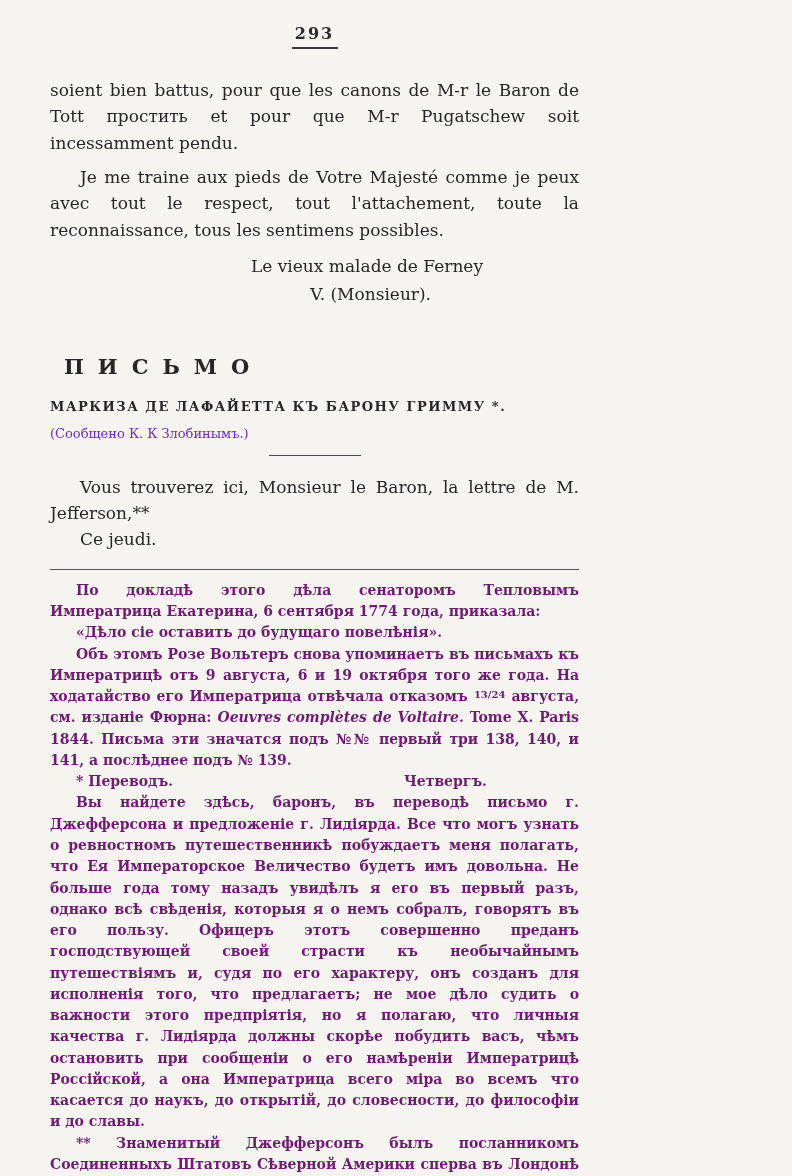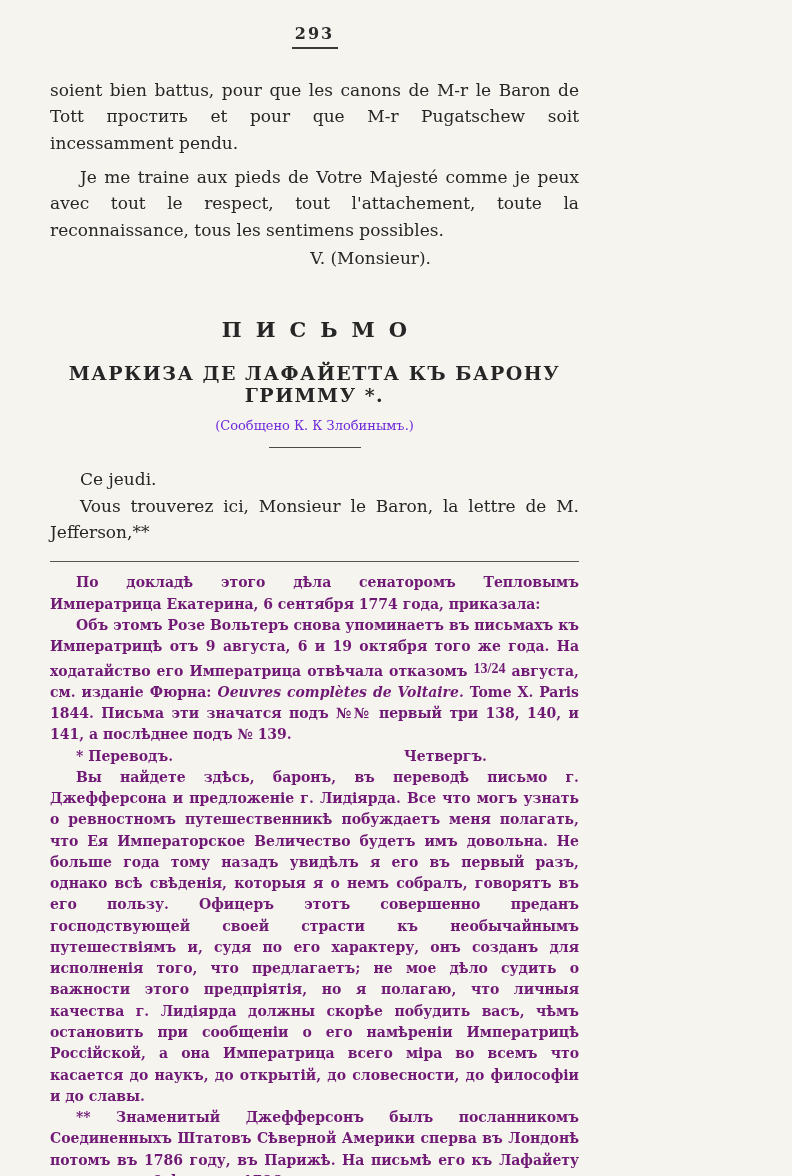--- a/index.html
+++ b/index.html
@@ -25,27 +25,27 @@
   .main p { margin: 0; }
   .para { text-indent: 30px; }
   .noindent { text-indent: 0; }
   .vblock { margin-top: 28px; }
 
   .sig { text-align: right; text-indent: 0 !important; }
   .sig1 { padding-right: 96px; margin-top: 10px !important; }
   .sig2 { padding-right: 148px; margin-top: 2px !important; }
 
   
-  .heading { text-align: center; margin-top: 46px; }
+  .heading { text-align: left; margin-top: 46px; }
   .title {
     font-size: 21px; font-weight: bold; margin: 0;
     letter-spacing: 14px; padding-left: 14px;
   }
   .subtitle {
-    font-size: 19px; font-weight: bold; margin: 20px 0 0 0;
+    font-size: 13px; font-weight: bold; margin: 20px 0 0 0;
     letter-spacing: 1.5px;
   }
   .byline { font-size: 13px; margin-top: 12px; color: #6d28d9; }
   .ornament-rule { width: 92px; border-top: 1.5px solid #4a4a4a; margin: 14px auto 0 auto; }
 
   .letter-body { margin-top: 18px; }
 
   
   .fn-rule { border-top: 1px solid #555; margin-top: 16px; }
 
@@ -55,55 +55,57 @@
     font-size: 14px; line-height: 1.52;
     font-weight: 600;
     color: #701a75;
     text-align: justify;
   }
   .footnotes p { margin: 0; }
   .fpara { text-indent: 26px; }
   .fline { display: flex; justify-content: space-between; align-items: baseline; }
   .flabel { padding-left: 26px; }
   .fdate { margin-right: 92px; }
-  .frac { font-size: 14px; vertical-align: 3px; letter-spacing: 0; font-family: Liberation Serif, serif; }
+  .frac { font-size: 10px; vertical-align: 3px; letter-spacing: 0; }
   .it { font-style: italic; }
 </style>
 </head>
 <body>
 
 <div class="page">
 
   <div>
     <div class="pageno">293</div>
     <div class="pageno-rule"></div>
   </div>
 
   <section class="main vblock">
     <p class="noindent">soient bien battus, pour que les canons de M-r le Baron de Tott простить et pour que M-r Pugatschew soit incessamment pendu.</p>
     <p class="para" style="margin-top:8px">Je me traine aux pieds de Votre Majesté comme je peux avec tout le respect, tout l'attachement, toute la reconnaissance, tous les sentimens possibles.</p>
+    <p class="sig sig1">Le vieux malade de Ferney</p>
     <p class="sig sig2">V. (Monsieur).</p>
   </section>
 
   <section class="heading">
     <h1 class="title">ПИСЬМО</h1>
     <h2 class="subtitle">МАРКИЗА ДЕ ЛАФАЙЕТТА КЪ БАРОНУ ГРИММУ *.</h2>
     <div class="byline">(Сообщено К. К Злобинымъ.)</div>
     <div class="ornament-rule"></div>
   </section>
 
   <section class="main letter-body">
+    <p class="para">Vous trouverez ici, Monsieur le Baron, la lettre de M. Jefferson,**</p>
     <p class="para">Ce jeudi.</p>
-    <p class="para">Vous trouverez ici, Monsieur le Baron, la lettre de M. Jefferson,**</p>
   </section>
 
   <div class="fn-rule"></div>
 
   <section class="footnotes">
     <p class="fpara">По докладѣ этого дѣла сенаторомъ Тепловымъ Императрица Екатерина, 6 сентября 1774 года, приказала:</p>
+    <p class="fpara">«Дѣло сіе оставить до будущаго повелѣнія».</p>
     <p class="fpara"><span>Объ этомъ Розе Вольтеръ снова упоминаетъ въ письмахъ къ Императрицѣ отъ 9 августа, 6 и 19 октября того же года. На ходатайство его Императрица отвѣчала отказомъ </span><span class="frac">13/24</span><span> августа, см. изданіе Фюрна: </span><span class="it">Oeuvres complètes de Voltaire.</span><span> Tome X. Paris 1844. Письма эти значатся подъ №№ первый три 138, 140, и 141, а послѣднее подъ № 139.</span></p>
     <div class="fline">
       <span class="flabel">* Переводъ.</span>
       <span class="fdate">Четвергъ.</span>
     </div>
     <p class="fpara">Вы найдете здѣсь, баронъ, въ переводѣ письмо г. Джефферсона и предложеніе г. Лидіярда. Все что могъ узнать о ревностномъ путешественникѣ побуждаетъ меня полагать, что Ея Императорское Величество будетъ имъ довольна. Не больше года тому назадъ увидѣлъ я его въ первый разъ, однако всѣ свѣденія, которыя я о немъ собралъ, говорятъ въ его пользу. Офицеръ этотъ совершенно преданъ господствующей своей страсти къ необычайнымъ путешествіямъ и, судя по его характеру, онъ созданъ для исполненія того, что предлагаетъ; не мое дѣло судить о важности этого предпріятія, но я полагаю, что личныя качества г. Лидіярда должны скорѣе побудить васъ, чѣмъ остановить при сообщеніи о его намѣреніи Императрицѣ Россійской, а она Императрица всего міра во всемъ что касается до наукъ, до открытій, до словесности, до философіи и до славы.</p>
     <p class="fpara">** Знаменитый Джефферсонъ былъ посланникомъ Соединенныхъ Штатовъ Сѣверной Америки сперва въ Лондонѣ потомъ въ 1786 году, въ Парижѣ. На письмѣ его къ Лафайету выставлено 9 февраля 1786 года.</p>
   </section>
 
 </div>

